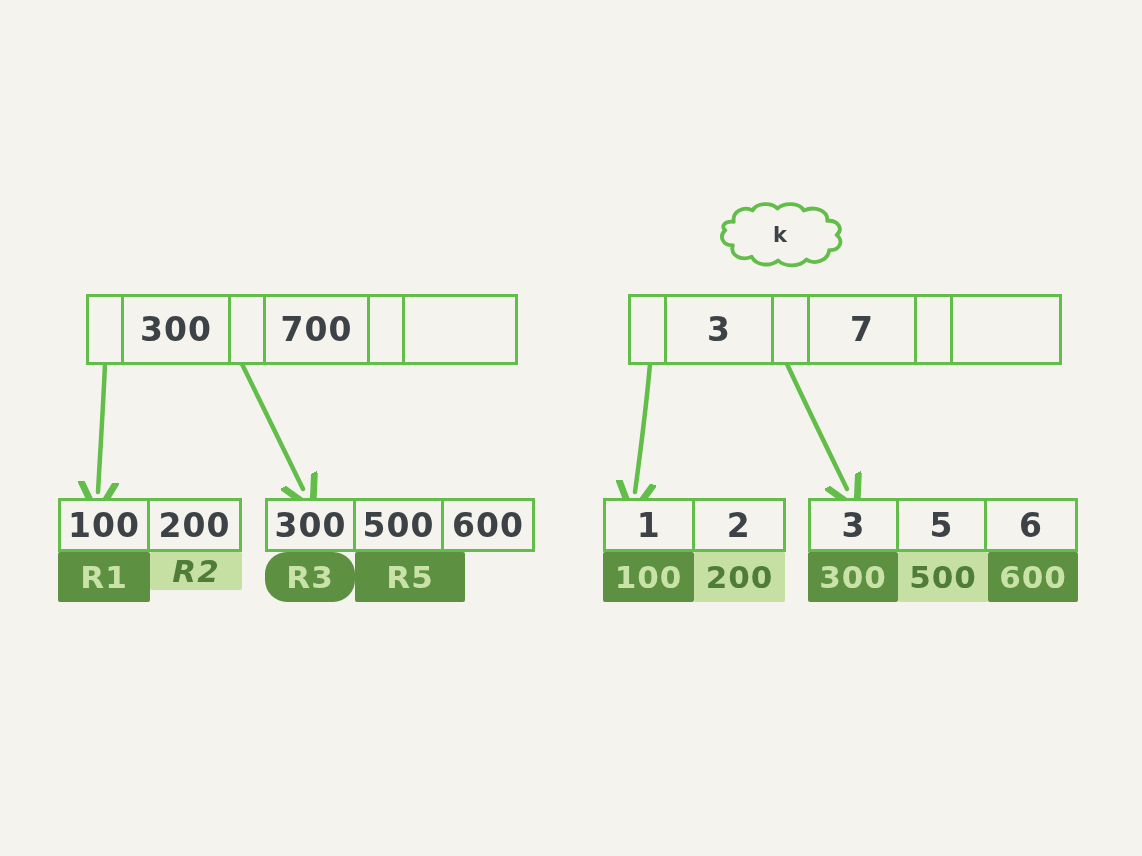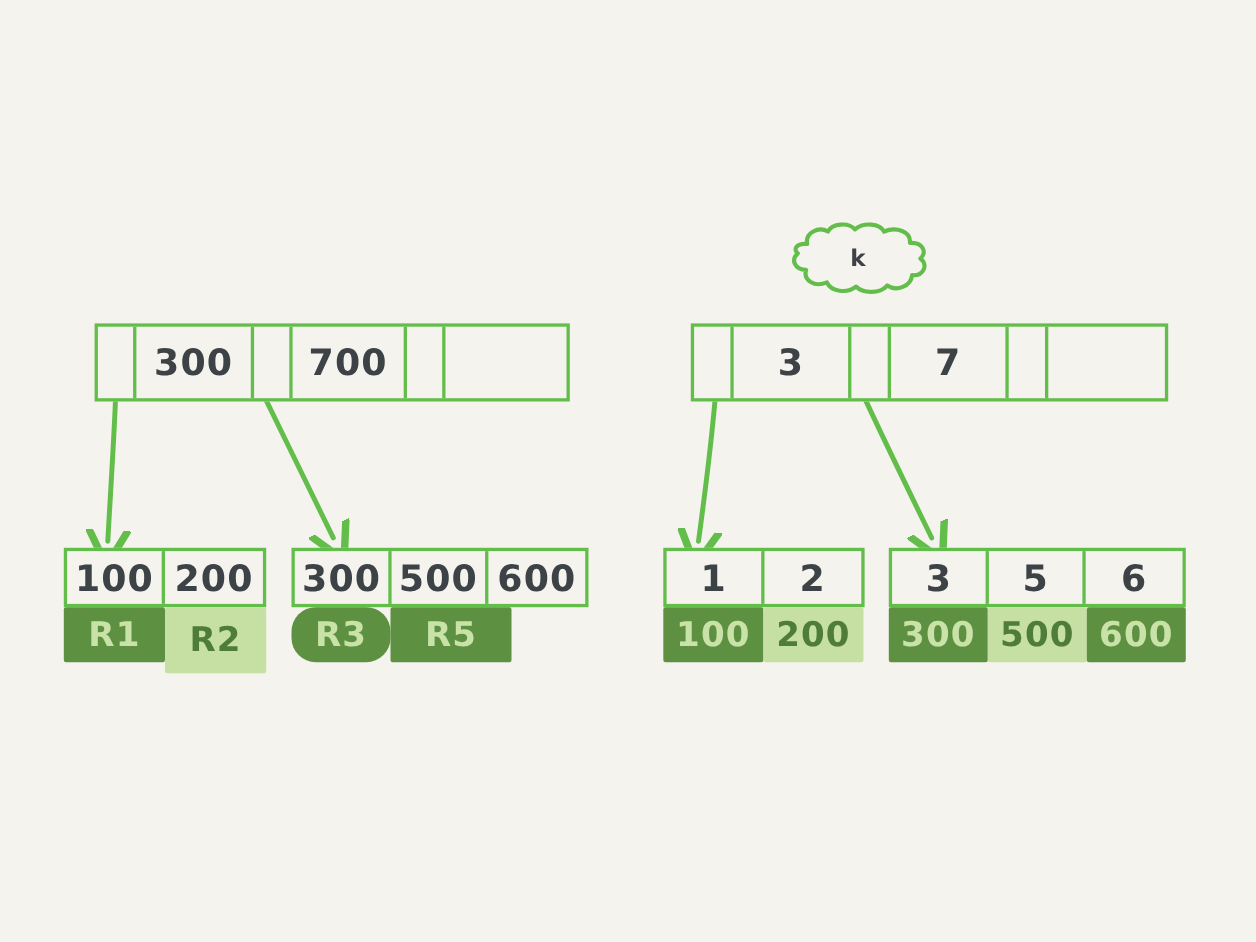--- a/index.html
+++ b/index.html
@@ -153,21 +153,21 @@
     <div class="node-cell tail" style="width:107px;"></div>
   </div>
 
   <div class="leaf" style="left:58px; top:498px;">
     <div class="leaf-keys" style="width:184px; height:54px;">
       <div class="leaf-key" style="width:92px;">100</div>
       <div class="leaf-key" style="width:92px;">200</div>
     </div>
     <div class="leaf-values" style="width:184px;">
       <div class="leaf-val dark" style="width:92px; height:50px;">R1</div>
-      <div class="leaf-val light" style="width:92px; height:60px;">R2</div>
+      <div class="leaf-val light" style="width:92px; height:38px;font-style:italic;">R2</div>
     </div>
   </div>
 
   <div class="leaf" style="left:265px; top:498px;">
     <div class="leaf-keys" style="width:270px; height:54px;">
       <div class="leaf-key" style="width:90px;">300</div>
       <div class="leaf-key" style="width:90px;">500</div>
       <div class="leaf-key" style="width:90px;">600</div>
     </div>
     <div class="leaf-values" style="width:270px;">

